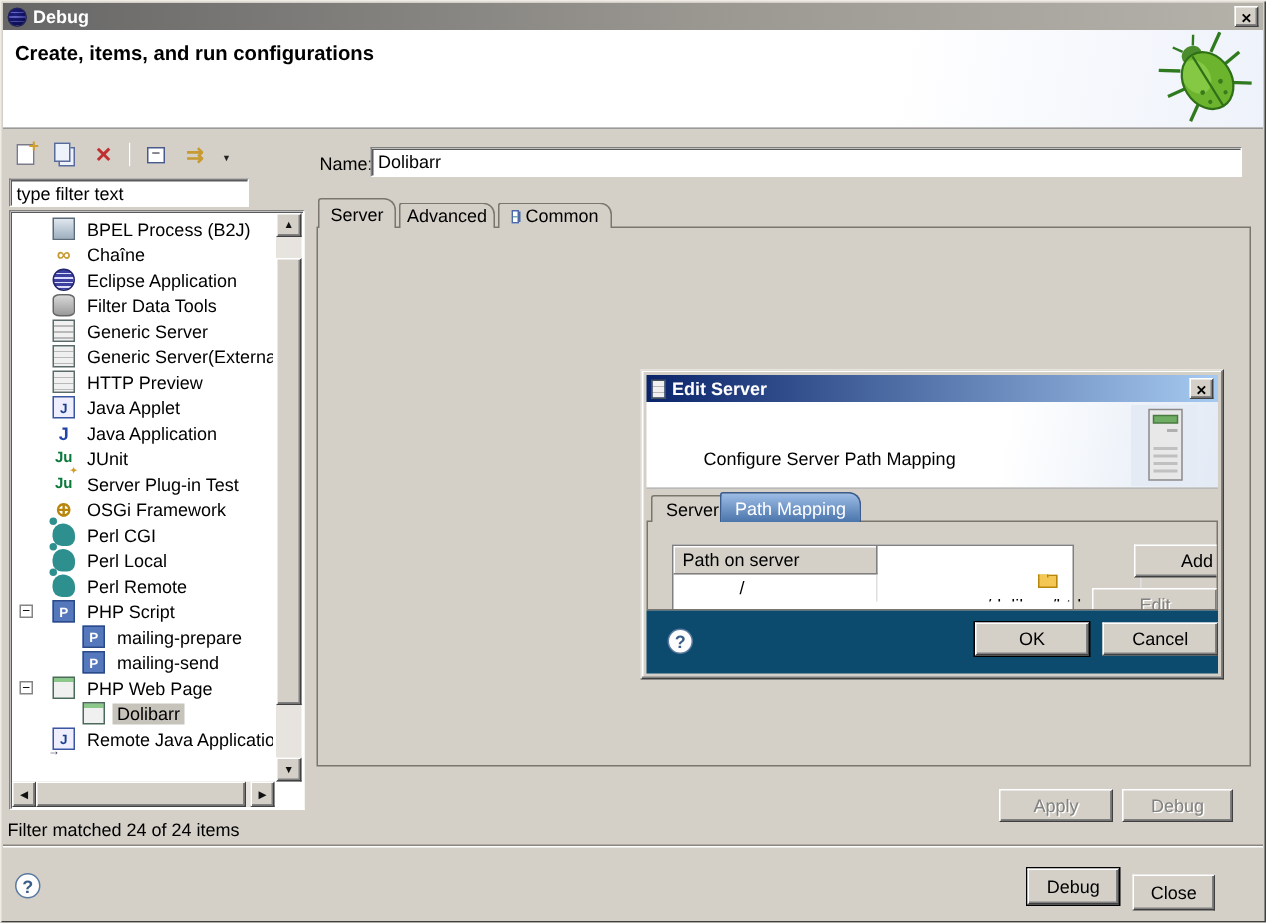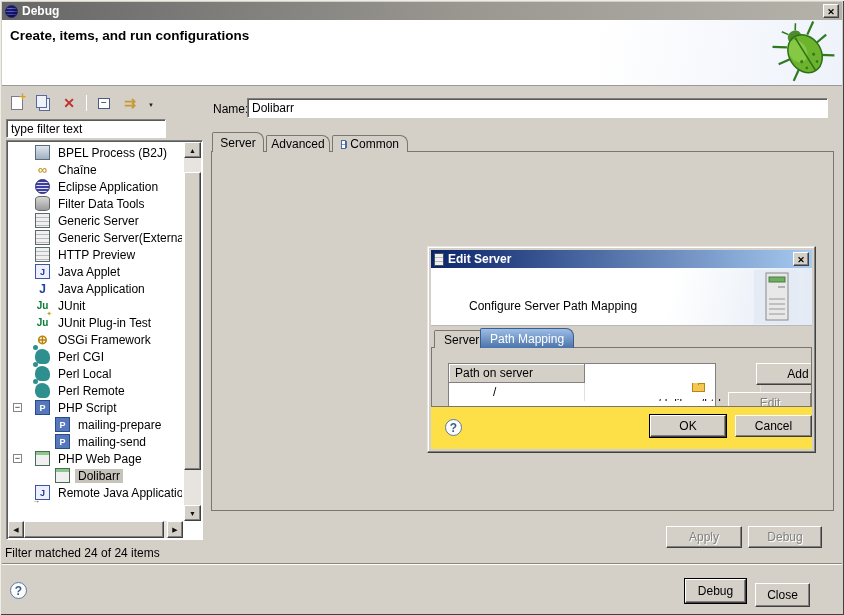--- a/index.html
+++ b/index.html
@@ -185,21 +185,21 @@
   .c1 { width:136px; } .c2 { width:130px; }
   .th { background:#d4d0c8; border-right:1px solid #808080; border-bottom:1px solid #808080;
     box-shadow:inset 1px 1px 0 #fff; padding-left:6px; }
   .td { border-right:1px solid #e0e0e0; }
   .td.c1 { padding-left:44px; }
   .td.c2 { padding-left:6px; gap:5px;flex-direction:column; }
   .folder-icon { width:13px; height:9px; background:#f4c653; border:1px solid #b8860b; position:relative; flex:0 0 auto; }
   .folder-icon::before { content:""; position:absolute; left:-1px; top:-3px; width:5px; height:3px; background:#f4c653; border:1px solid #b8860b; border-bottom:none; }
   .btn-add { position:absolute; left:296px; top:15px; width:84px; height:22px;margin-left:28px; }
   .btn-edit { position:absolute; left:296px; top:44px; width:84px; height:22px; }
-  .dbottom { position:absolute; left:3px; top:160px; right:3px; bottom:3px; background:#fde047; z-index:12; }
+  .dbottom { position:absolute; left:3px; top:160px; right:3px; bottom:3px; background:#0c4a6e; z-index:12; }
   .dhelp { position:absolute; left:14px; top:12px; }
   .btn-ok { position:absolute; left:219px; top:8px; width:76px; height:22px; }
   .btn-cancel { position:absolute; left:304px; top:8px; width:77px; height:22px; }
 
   .nowrap { white-space:nowrap; }
 </style>
 </head>
 <body>
 
 <div class="window">
@@ -312,21 +312,21 @@
     <span class="tlabel nowrap">Java Application</span>
   </div>
         <div class="trow">
 
     <span class="ticon i-junit"></span>
     <span class="tlabel nowrap">JUnit</span>
   </div>
         <div class="trow">
 
     <span class="ticon i-junit-plugin"></span>
-    <span class="tlabel nowrap">JUnit Plug-in Test</span>
+    <span class="tlabel nowrap">Server Plug-in Test</span>
   </div>
         <div class="trow">
 
     <span class="ticon i-osgi-framework"></span>
     <span class="tlabel nowrap">OSGi Framework</span>
   </div>
         <div class="trow">
 
     <span class="ticon i-perl"></span>
     <span class="tlabel nowrap">Perl CGI</span>

